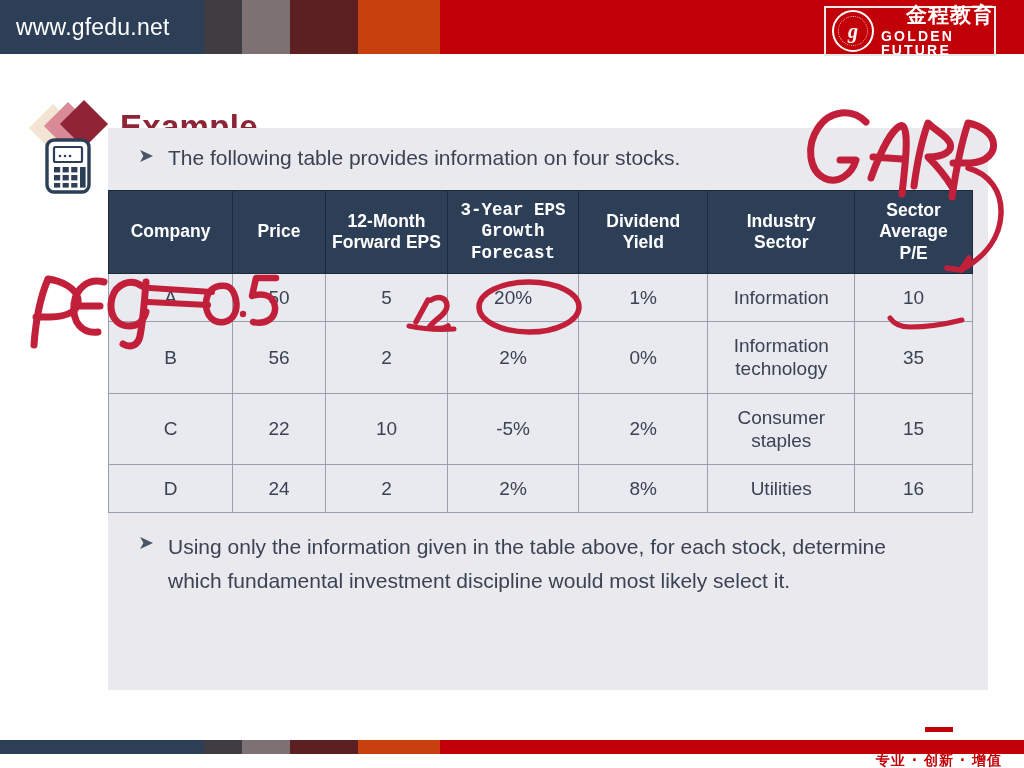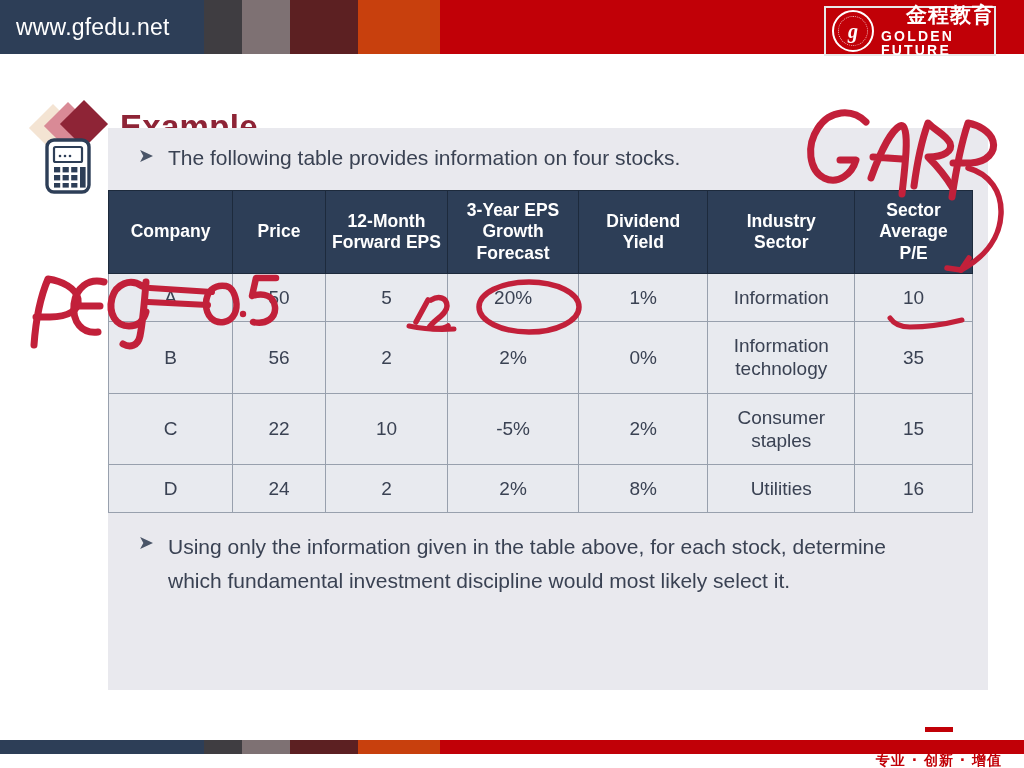--- a/index.html
+++ b/index.html
@@ -113,21 +113,21 @@
   .tbl td {
     background: #e8eaef; color: #3a4253;
     font-size: 19px; text-align: center; line-height: 1.22;
     padding: 12px 4px;
     border: 1px solid #98a0ad;
     vertical-align: middle;
   }
   .c-company { width: 120px; }
   .c-price   { width: 90px;  }
   .c-eps     { width: 118px; }
-  .c-growth  { width: 127px; }
+  .c-growth  { width: 127px; font-family: Liberation Mono, monospace; }
   .c-div     { width: 125px; }
   .c-sector  { width: 142px; }
   .c-pe      { width: 114px; }
 
   
   .page-num {
     position: absolute; left: 0; top: 720px; width: 1024px;
     text-align: center; color: #6a7280; font-size: 17px;
   }
   .bottombar { position: absolute; left: 0; top: 740px; width: 1024px; height: 14px; display: flex; }

